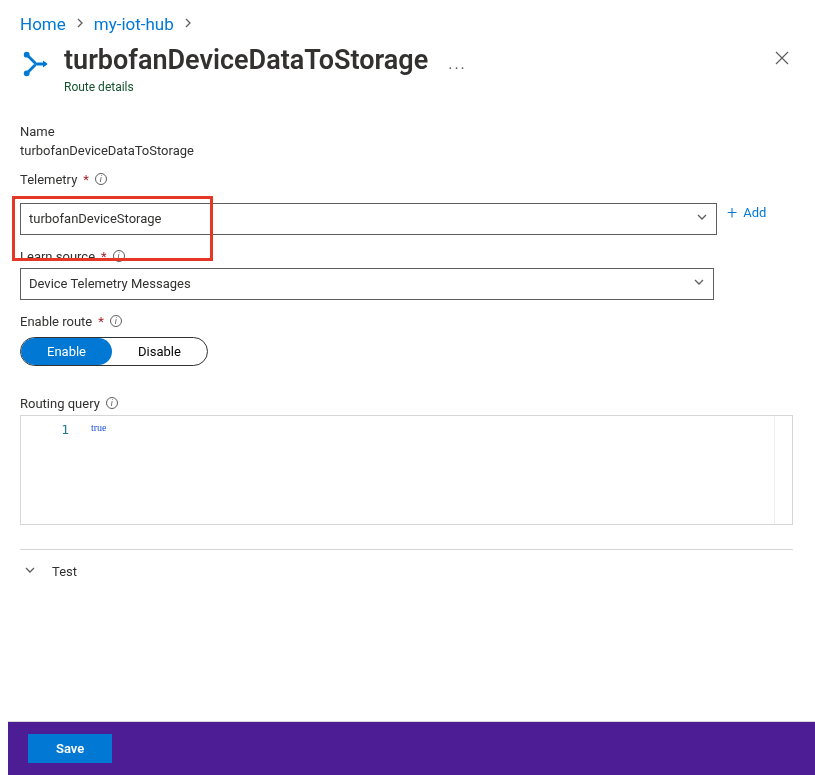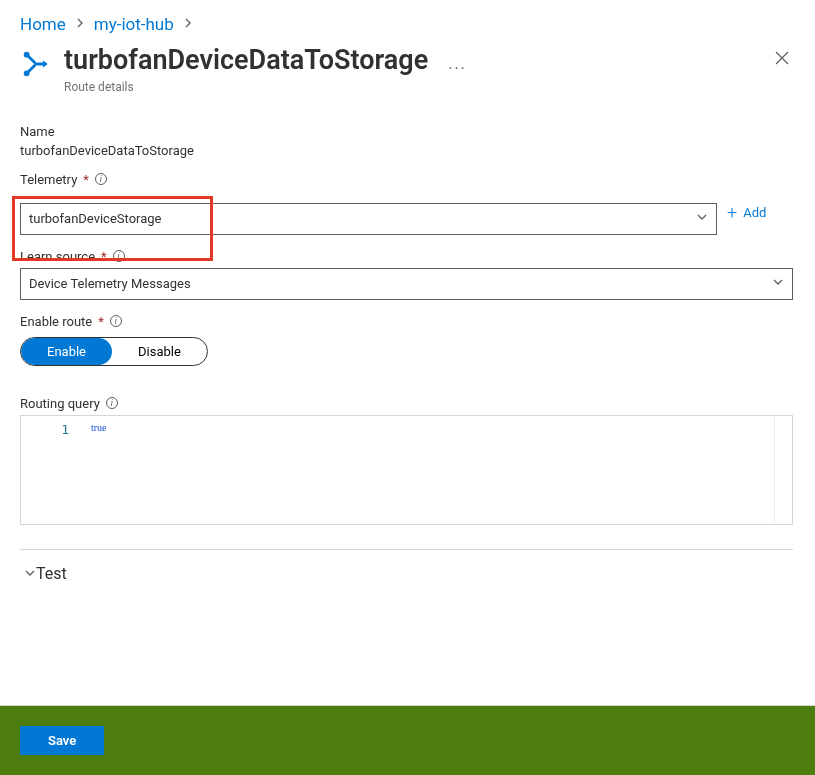--- a/index.html
+++ b/index.html
@@ -38,21 +38,21 @@
     margin-top: 4px;
     color: #0078d4;
   }
   .header h1 {
     font-size: 27px;
     font-weight: 600;
     color: #323130;
     line-height: 1.25;
   }
   .header .subtitle {
-    color: #737373;
+    color: #14532d;
     font-size: 12px;
     margin-top: 2px;
   }
   .header .more {
     color: #605e5c;
     font-size: 16px;
     letter-spacing: 2px;
     margin-left: 8px;
     align-self: center;
     cursor: pointer;
@@ -101,21 +101,21 @@
     align-items: center;
     padding: 0 8px;
     font-size: 13px;
     cursor: pointer;
     background: #fff;
     margin-top: 12px;
   }
   .select-box .caret {
     margin-left: auto;
   }
-  .full-width { width: 773px; justify-content: flex-end; }
+  .full-width { width: 694px; justify-content: flex-end; }
 
   .endpoint-row {
     display: flex;
     align-items: center;
     gap: 10px;
     margin-top: 4px;
   }
   .add-link {
     display: flex;
     align-items: center;
@@ -192,34 +192,34 @@
   .divider {
     border: none;
     border-top: 1px solid #d6d6d6;
     margin: 24px 0 0 0;
     width: 773px;
   }
 
   .test-row {
     display: flex;
     align-items: center;
-    gap: 0;
+    gap: 16px;
     padding: 14px 4px;
     cursor: pointer;
-    font-size: 16px;
+    font-size: 13px;
   }
 
   .footer {
     position: absolute;
-    left: 0;
+    left: 8px;
     right: 0;
     bottom: 0;
     border-top: 1px solid #d6d6d6;
-    padding: 20px 20px;
-    background: #4d7c0f;
+    padding: 12px 20px;
+    background: #4c1d95;
   }
   .save-btn {
     background: #0078d4;
     color: #fff;
     border: none;
     padding: 7px 28px;
     font-size: 13px;
     font-weight: 600;
     cursor: pointer;
     font-family: inherit;

